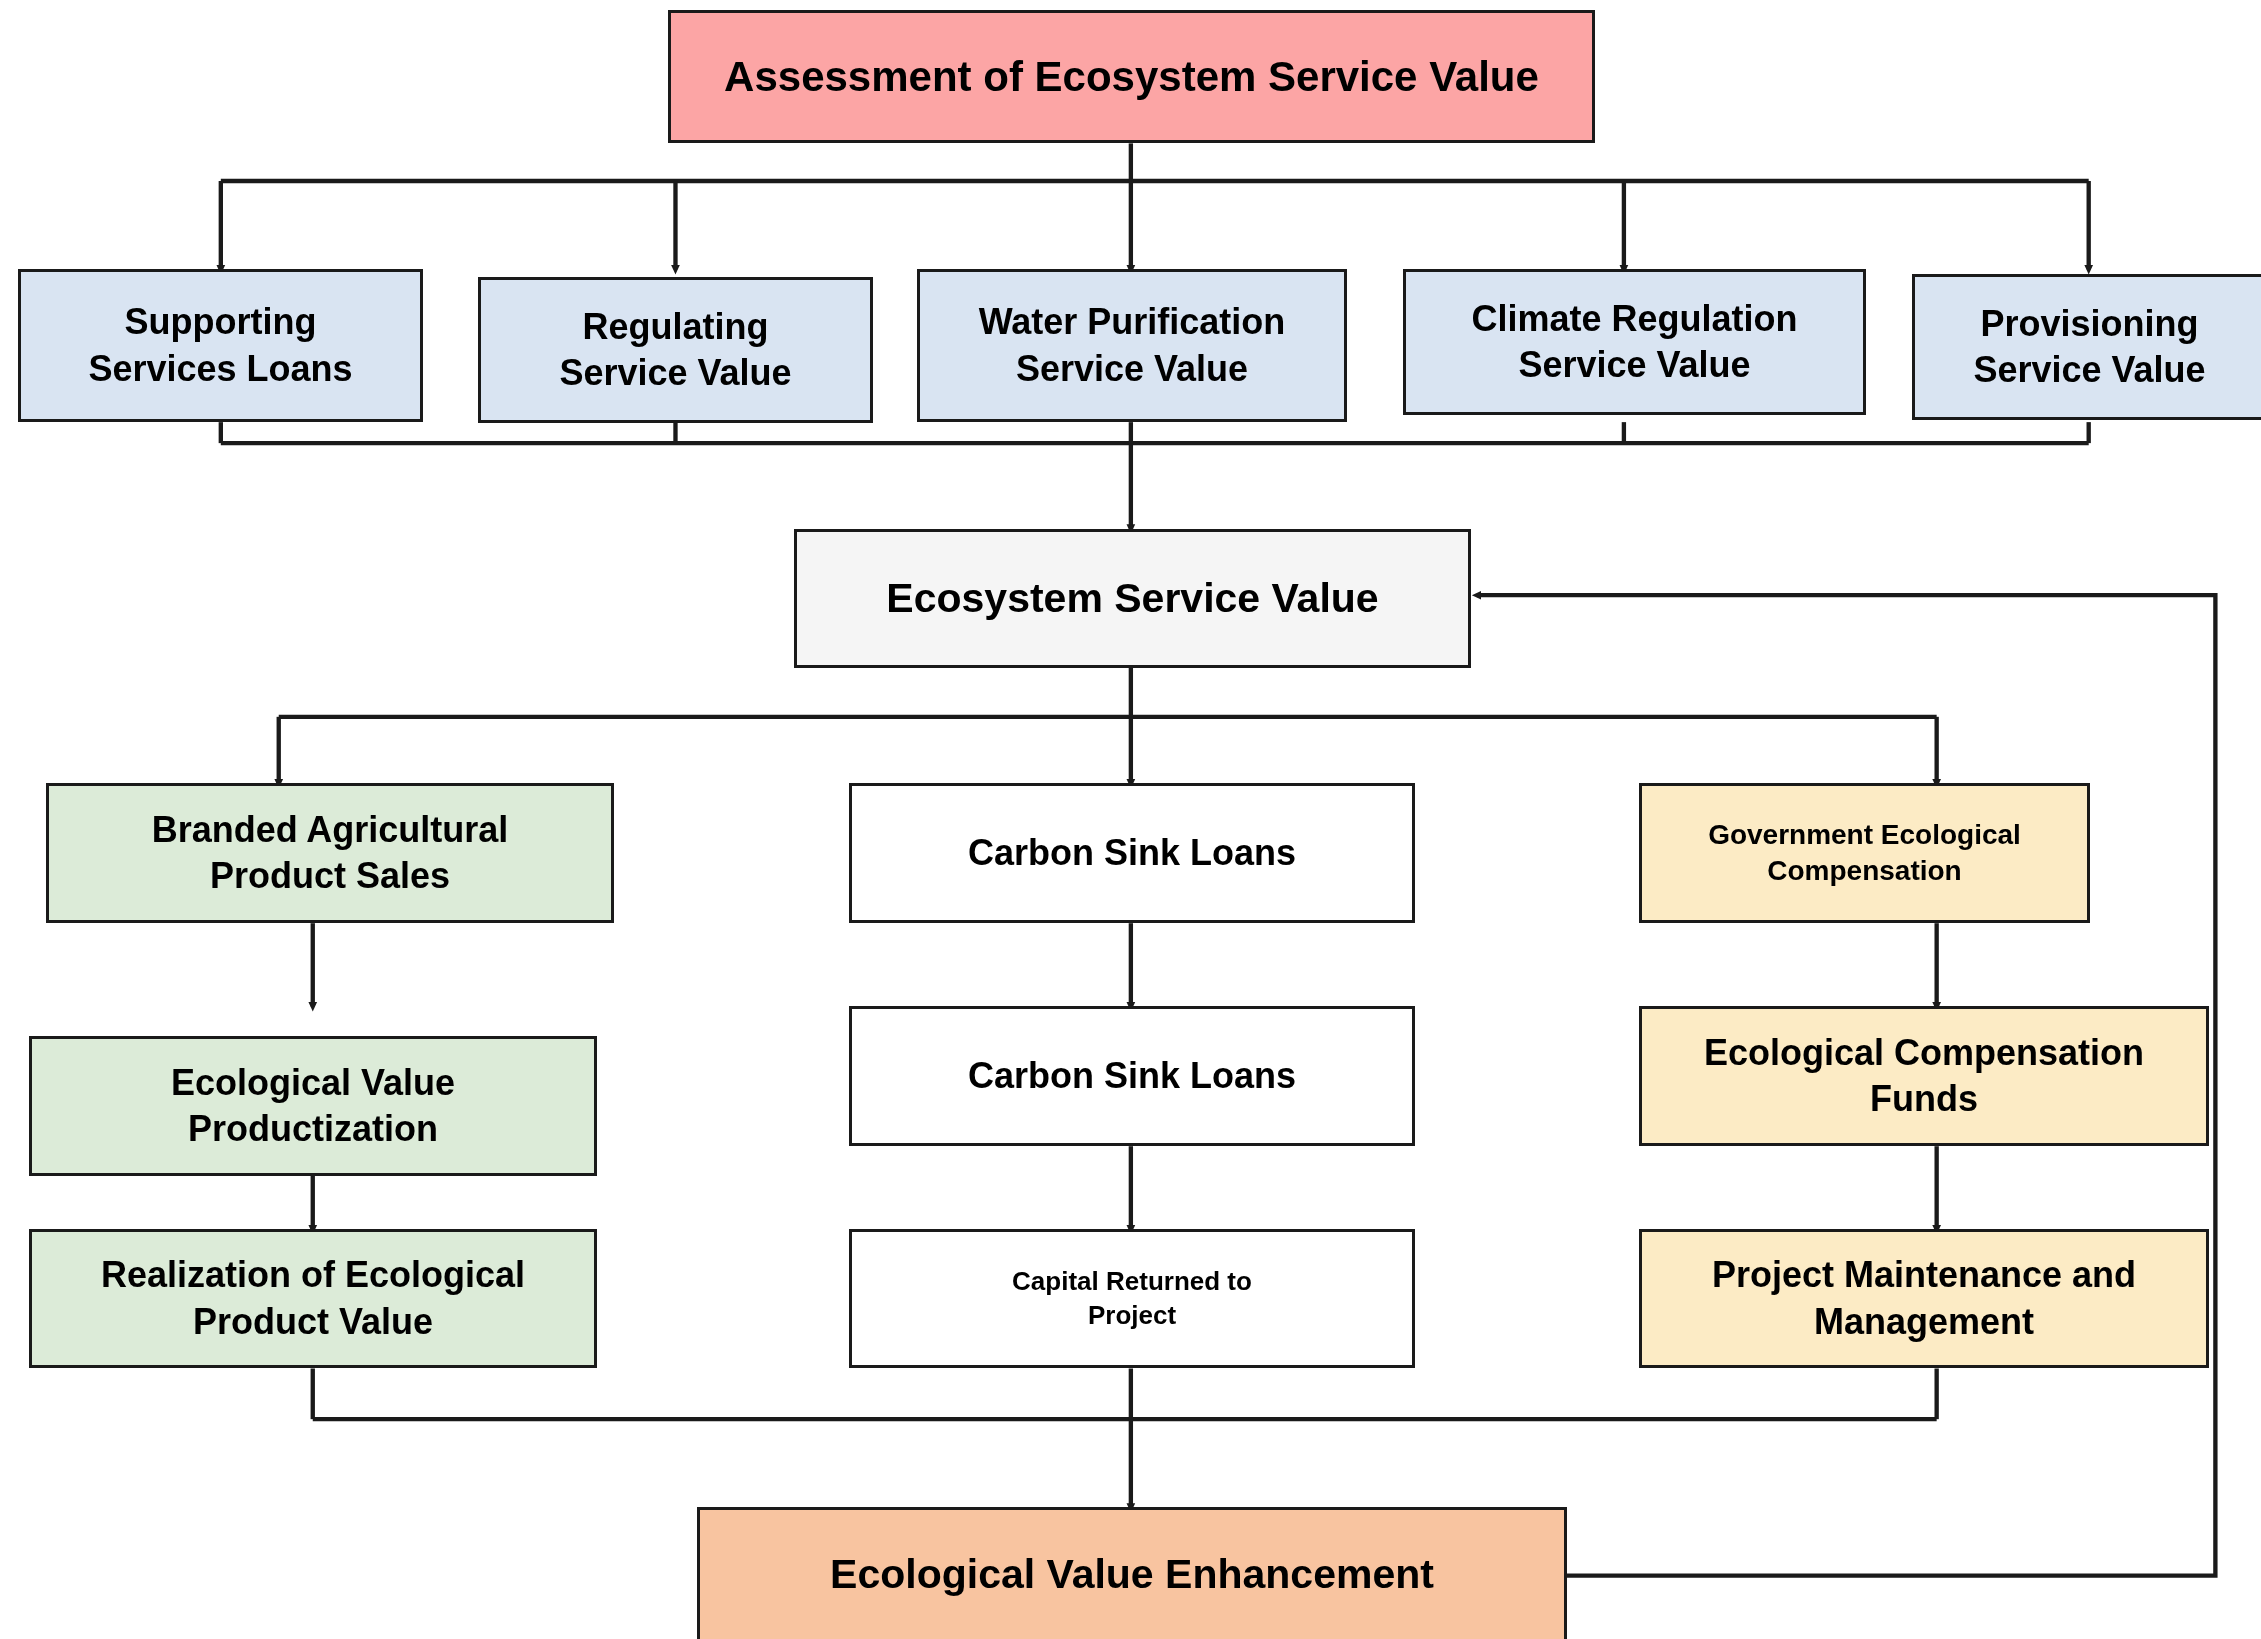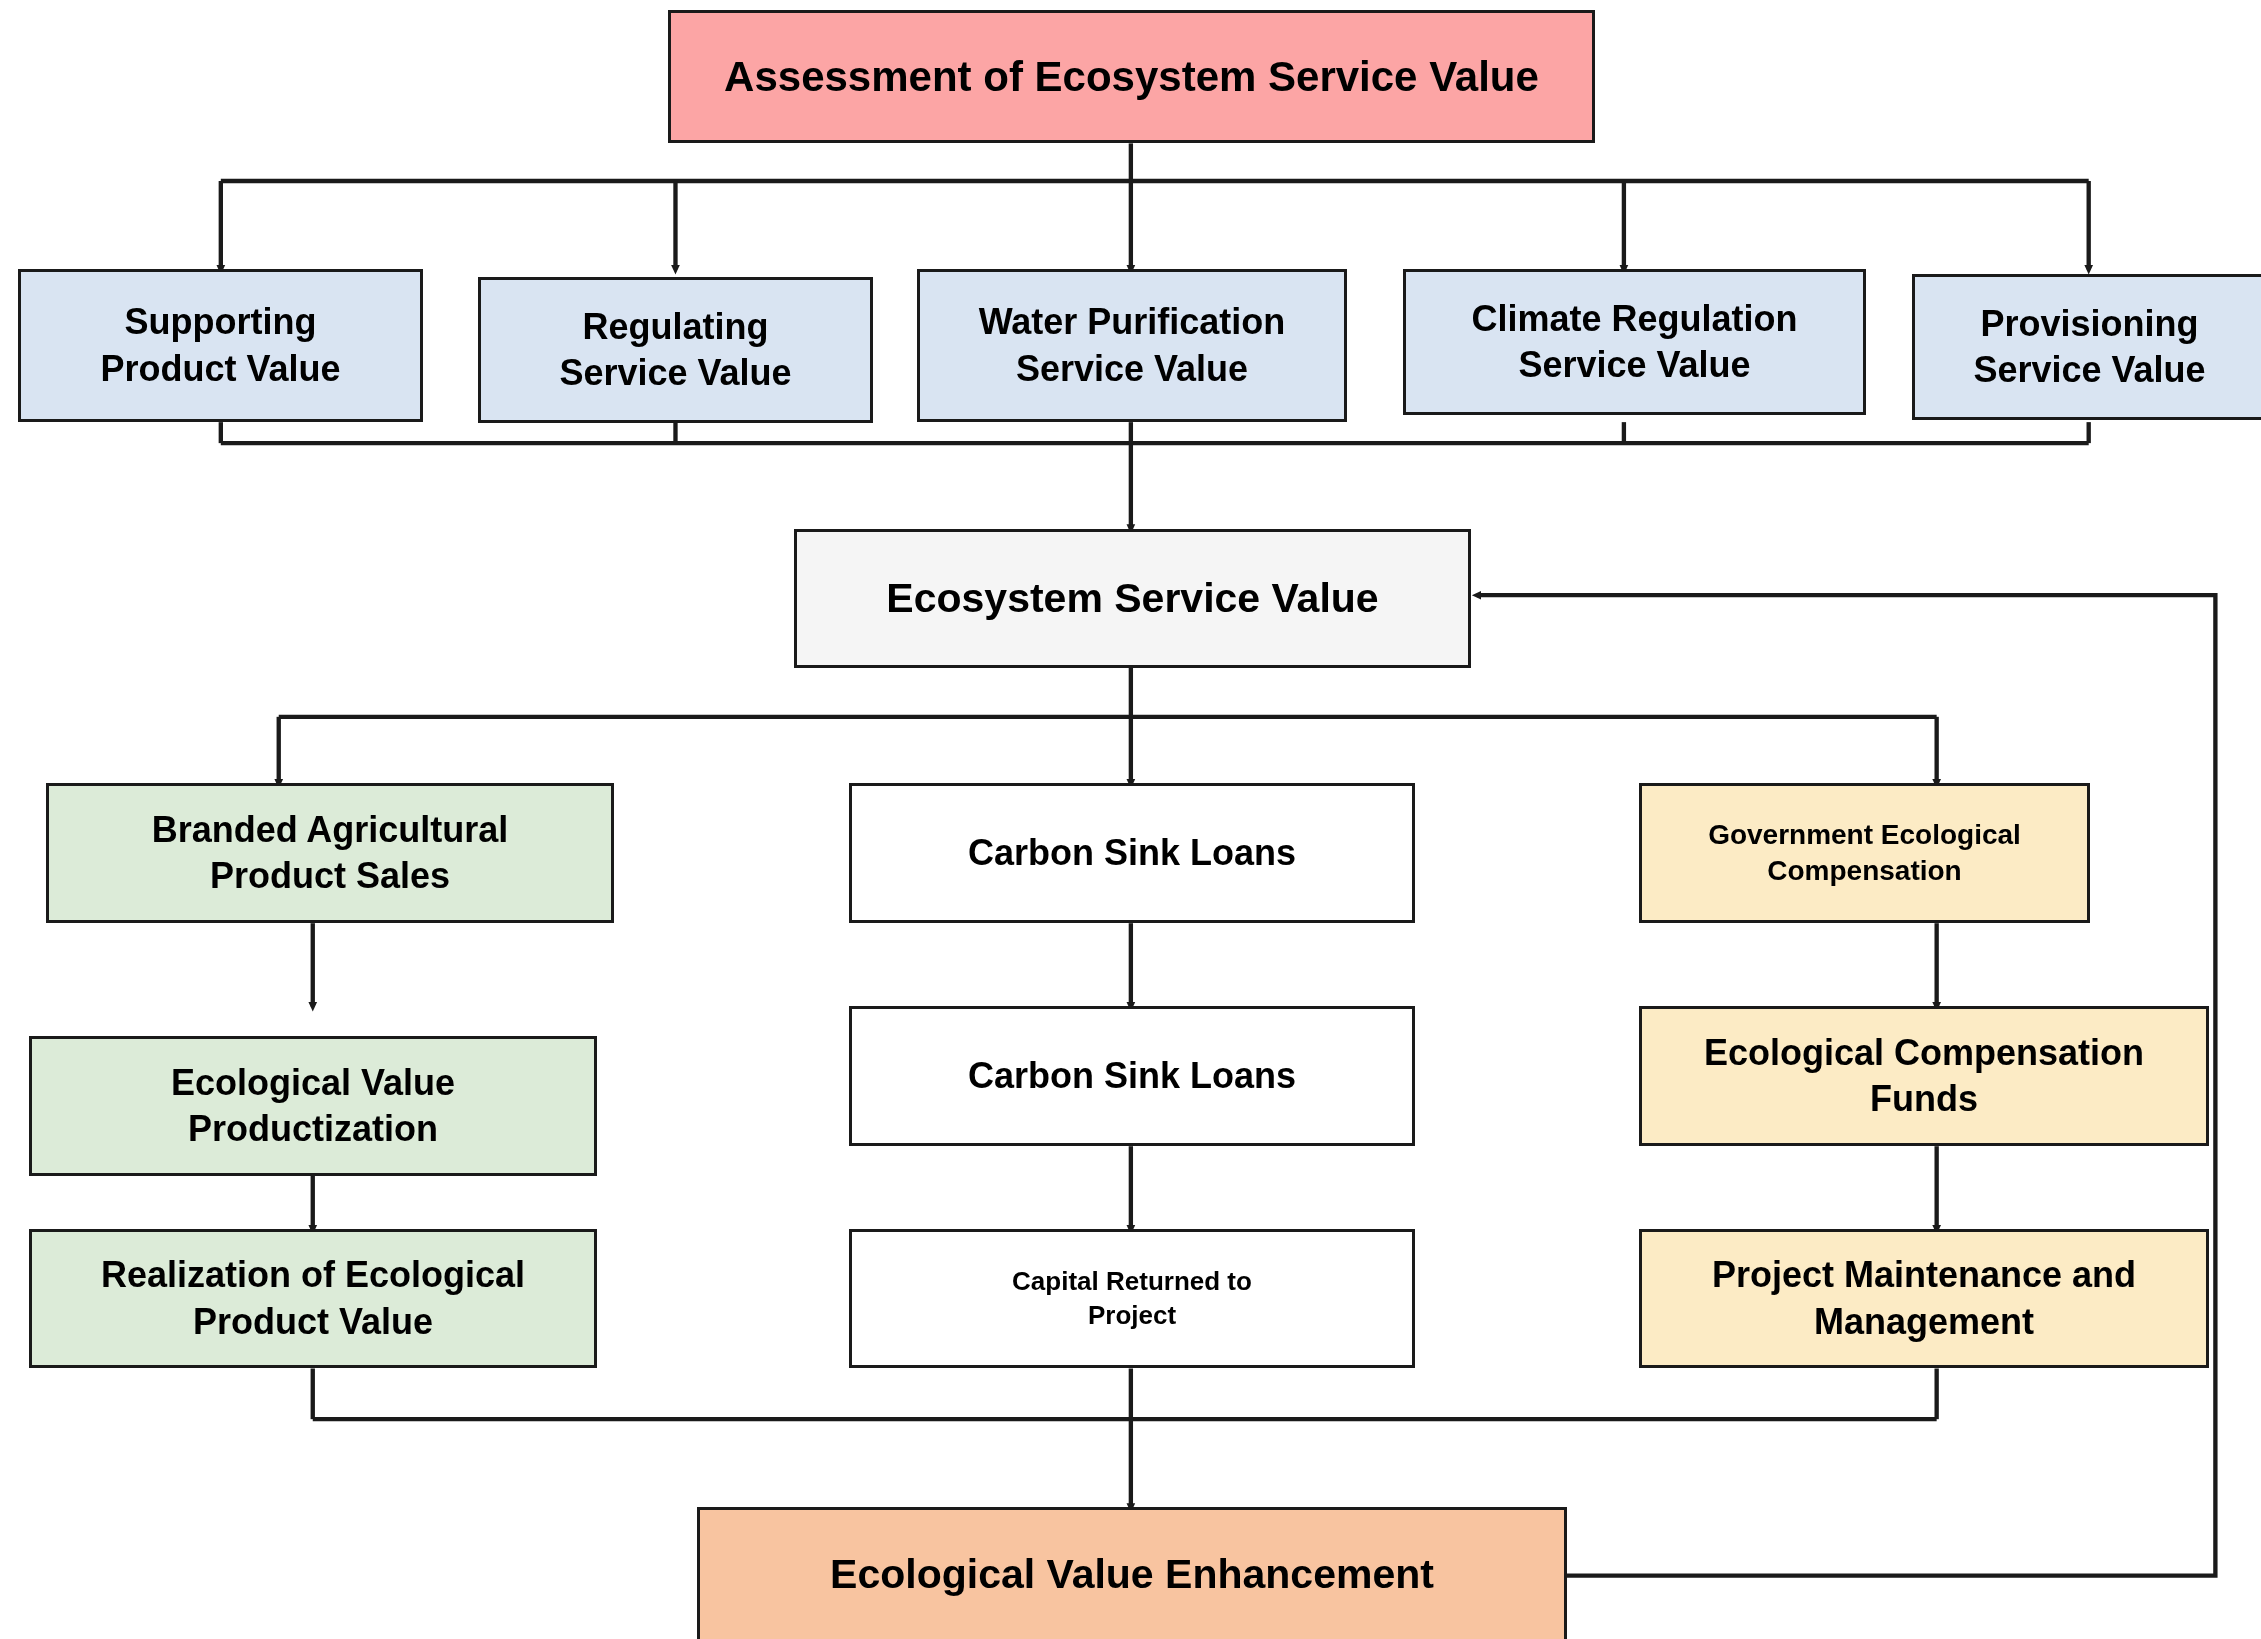--- a/index.html
+++ b/index.html
@@ -63,21 +63,21 @@
       <path d="M2163,2176 L3060,2176 L3060,822 L2040,822" marker-end="url(#ah)"></path>
     </g>
   </svg>
 
   <div class="node" style="left:668px;top:10px;width:927px;height:133px;background:#fca5a5;font-size:42px;">
     <span>Assessment of Ecosystem Service Value</span>
   </div>
 
   <div class="node" style="left:18px;top:269px;width:405px;height:153px;background:#D9E4F2;font-size:36px;white-space:pre-line;">
     <span>Supporting
-Product Value</span>
+Services Loans</span>
   </div>
   <div class="node" style="left:478px;top:277px;width:395px;height:146px;background:#D9E4F2;font-size:36px;white-space:pre-line;">
     <span>Regulating
 Service Value</span>
   </div>
   <div class="node" style="left:917px;top:269px;width:430px;height:153px;background:#D9E4F2;font-size:36px;white-space:pre-line;">
     <span>Water Purification
 Service Value</span>
   </div>
   <div class="node" style="left:1403px;top:269px;width:463px;height:146px;background:#D9E4F2;font-size:36px;white-space:pre-line;">

